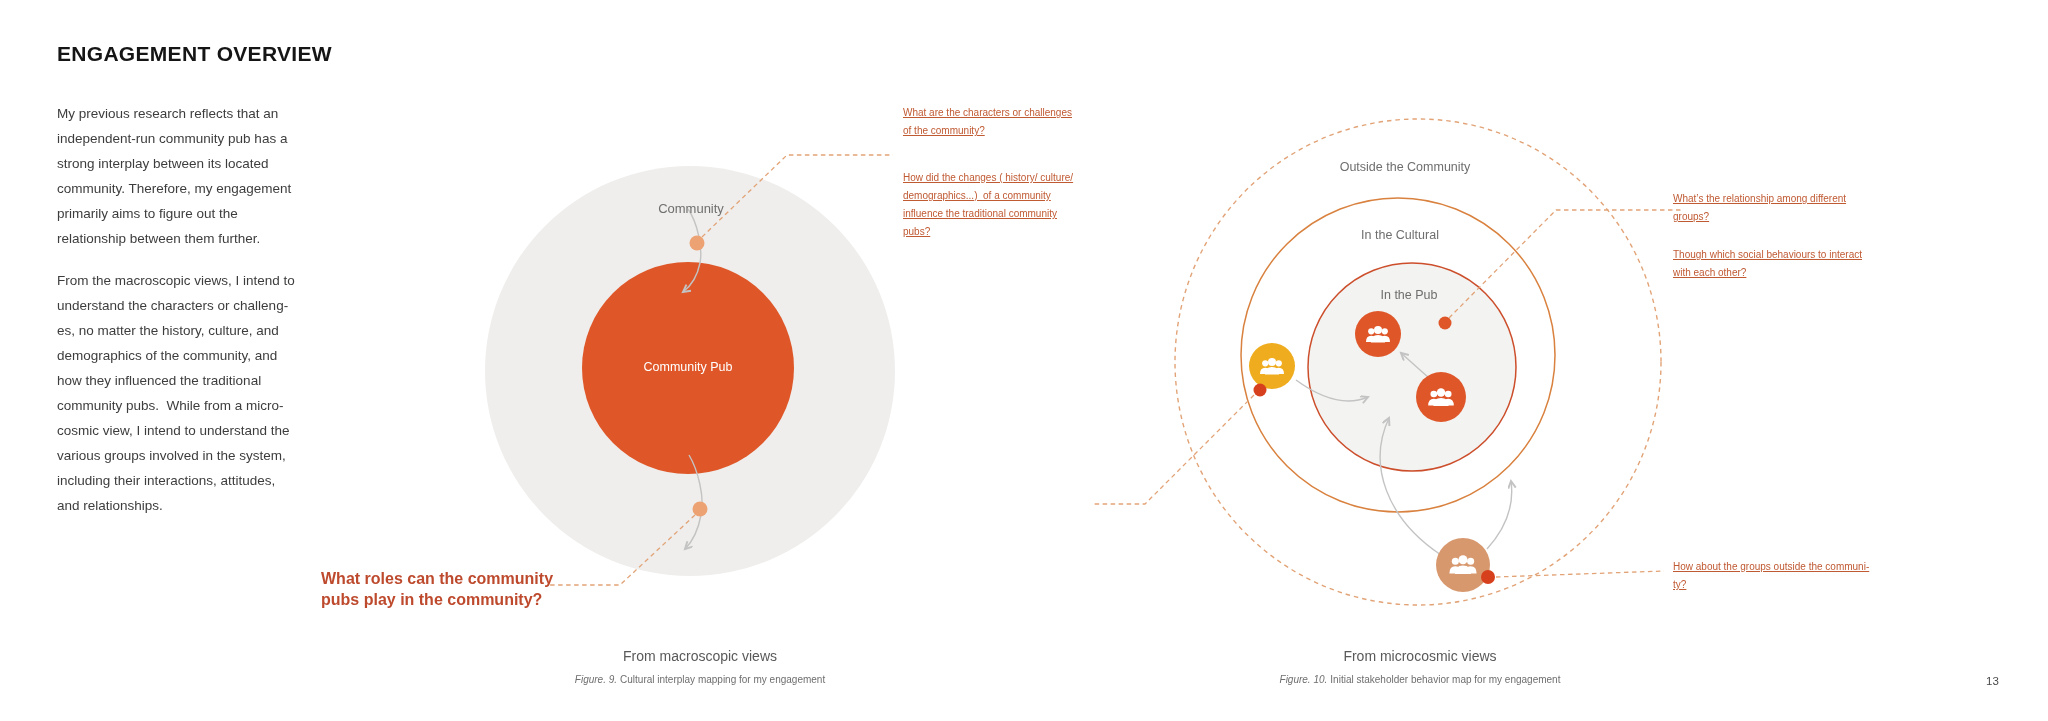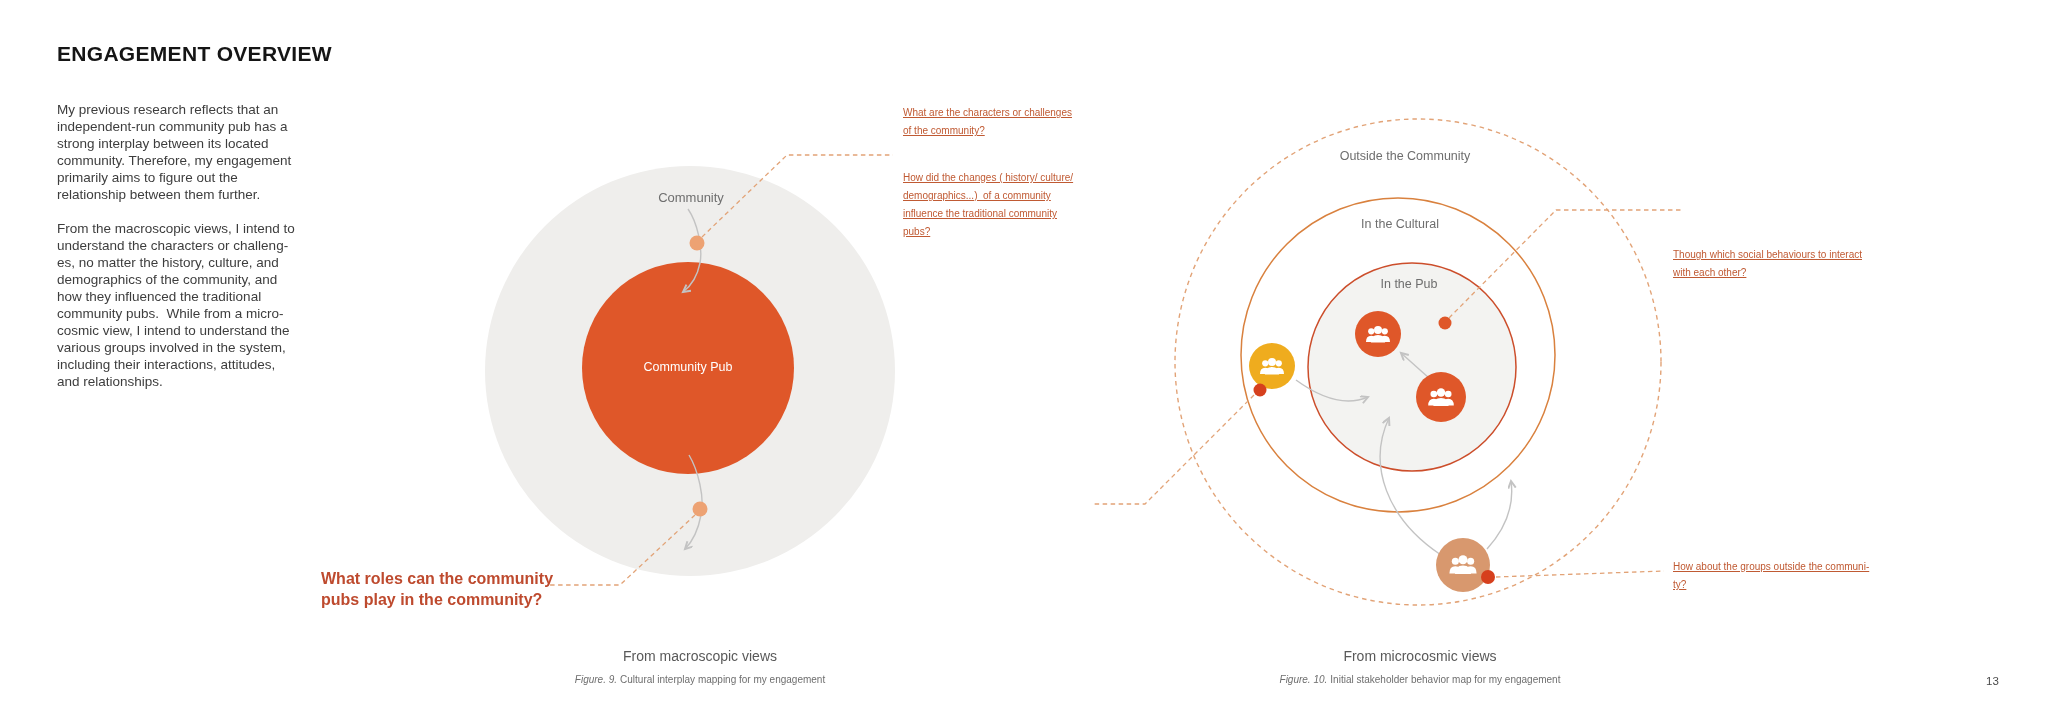--- a/index.html
+++ b/index.html
@@ -12,24 +12,24 @@
   html,body{margin:0;padding:0;background:#ffffff;}
   .page{
     position:relative;width:2019px;height:721px;background:#ffffff;overflow:hidden;
     font-family:"Liberation Sans",sans-serif;
   }
   .abs{position:absolute;}
   .pre{white-space:pre-wrap;}
   .page-title{
     left:57px;top:42px;font-size:21px;font-weight:bold;color:#151515;letter-spacing:.3px;
   }
-  .intro{left:57px;top:101px;width:306px;color:var(--body-text);font-size:13.5px;line-height:17px;}
+  .intro{left:57px;top:101px;width:306px;color:var(--body-text);font-size:13.5px;line-height:25px;}
   .intro p{margin:0 0 17px 0;}
   .diagram-svg{left:0;top:0;width:2048px;height:721px;}
-  .lbl{transform:translate(-50%,-50%);color:var(--label-gray);font-size:13px;}
+  .lbl{transform:translate(-50%,-50%);color:var(--label-gray);font-size:13px;margin-top:11px;}
   .lbl-white{transform:translate(-50%,-50%);color:#ffffff;font-size:12.5px;}
   .ann{color:var(--annotation-text);font-size:10px;line-height:18px;text-decoration:underline;}
   .ann-big{color:var(--annotation-strong);font-size:16px;line-height:21px;font-weight:bold;}
   .caption-title{transform:translateX(-50%);color:var(--caption-gray);font-size:14px;}
   .fig-caption{transform:translateX(-50%);color:var(--figure-caption);font-size:10px;white-space:nowrap;}
   .fig-caption .fig-prefix{font-style:italic;margin-right:3px;}
   .page-number{color:#4A4A4A;font-size:11.5px;}
   .ring-dashed{fill:none;stroke:var(--dashed-line);stroke-width:1.4;stroke-dasharray:4.5 4;}
   .ring-mid{fill:none;stroke:var(--mid-ring);stroke-width:1.5;}
   .ring-inner{fill:var(--pub-fill);stroke:var(--inner-ring);stroke-width:1.5;}
@@ -132,20 +132,22 @@
 demographics...)  of a community
 influence the traditional community
 pubs?</div>
   <div class="abs ann-big pre" style="left:321px;top:568px;">What roles can the community
 pubs play in the community?</div>
 
   <div class="abs lbl" style="left:1405px;top:156px;font-size:12.5px;">Outside the Community</div>
   <div class="abs lbl" style="left:1400px;top:224px;font-size:12.5px;">In the Cultural</div>
   <div class="abs lbl" style="left:1409px;top:284px;font-size:12.5px;">In the Pub</div>
 
+  <div class="abs ann pre" style="left:1673px;top:190px;">What’s the relationship among different
+groups?</div>
   <div class="abs ann pre" style="left:1673px;top:246px;">Though which social behaviours to interact
 with each other?</div>
   <div class="abs ann pre" style="left:1673px;top:558px;">How about the groups outside the communi-
 ty?</div>
 
   <div class="abs caption-title" style="left:700px;top:648px;">From macroscopic views</div>
   <div class="abs fig-caption" style="left:700px;top:674px;">
     <span class="fig-prefix">Figure. 9.</span><span>Cultural interplay mapping  for my engagement</span>
   </div>
   <div class="abs caption-title" style="left:1420px;top:648px;">From microcosmic views</div>

